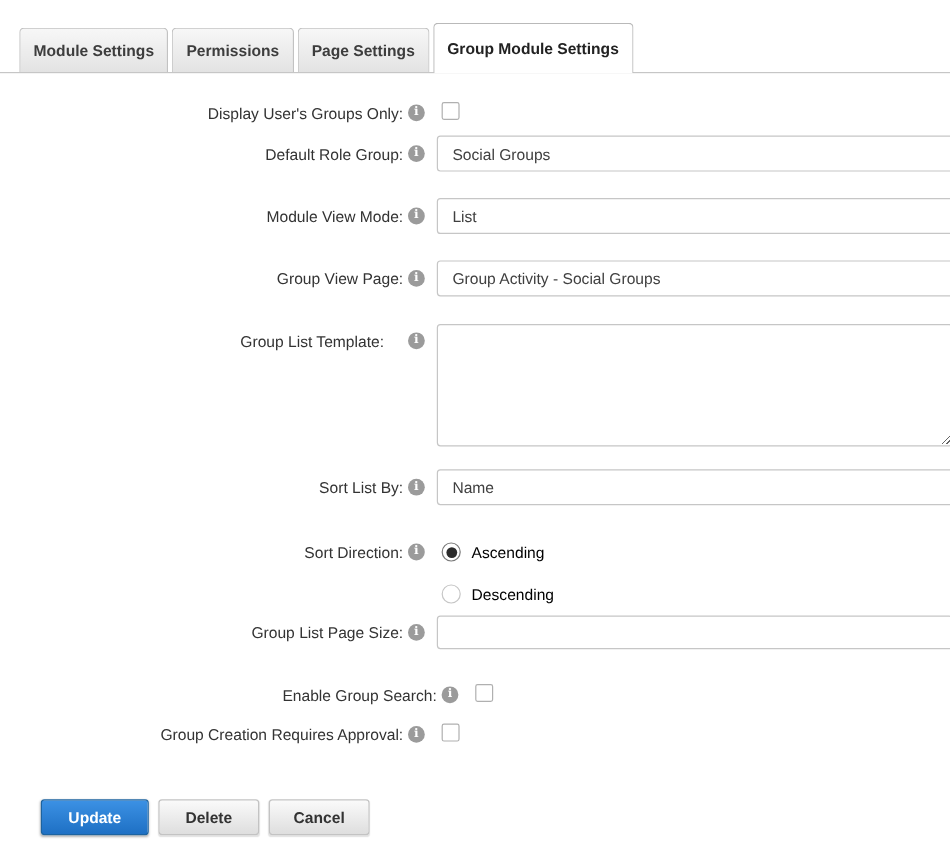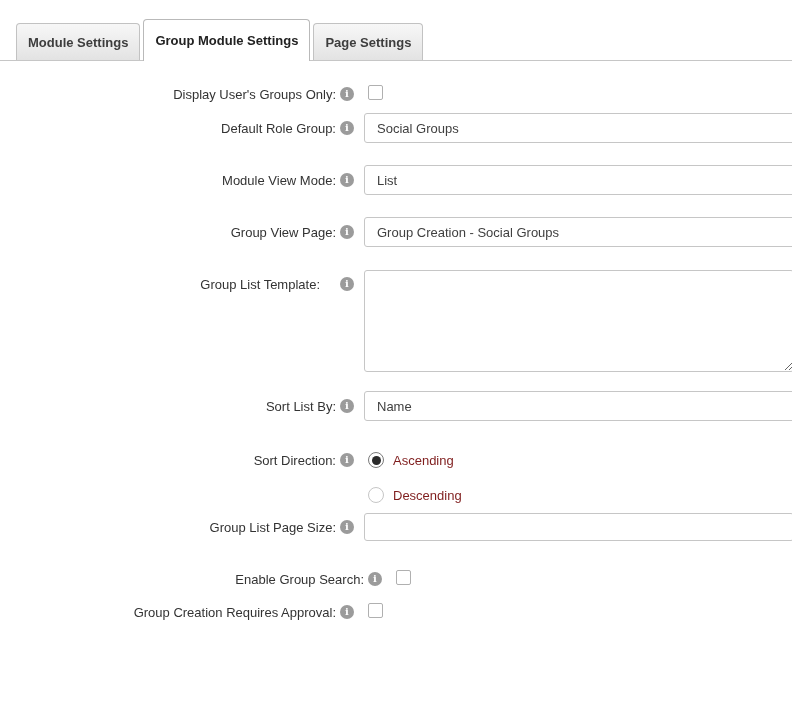--- a/index.html
+++ b/index.html
@@ -44,21 +44,21 @@
     padding:0 10px; font-family:"Liberation Sans", sans-serif; font-size:13px;
     color:#333; outline:none; }
 
   .radio-group { display:flex; flex-direction:column; gap:19px; margin-left:4px; }
   .radio-option { display:flex; align-items:center; gap:9px; height:16px; cursor:pointer; }
   .radio { width:16px; height:16px; border:1px solid #c6c6c6; border-radius:50%;
     background:#fff; display:flex; align-items:center; justify-content:center; flex-shrink:0; }
   .radio.checked { border-color:#7a7a7a; }
   .radio .dot { width:0; height:0; }
   .radio.checked .dot { width:9px; height:9px; background:#2b2b2b; border-radius:50%; }
-  .radio-label { color:#7f1d1d;text-align:center; }
+  .radio-label { color:#000000;text-align:center; }
 
   
   .r1 { margin-bottom:10px; }
   .r2 { margin-bottom:22px; }
   .r3 { margin-bottom:22px; }
   .r4 { margin-bottom:23px; }
   .r5 { margin-bottom:16px; }
   .r6 { margin-bottom:31px; }
   .r7 { margin-bottom:10px; }
   .r8 { margin-bottom:29px; }
@@ -74,22 +74,23 @@
     box-shadow:0 1px 2px rgba(0,0,0,0.3); }
   .btn-default { min-width:84px; padding:0 16px; color:#333;
     background:linear-gradient(#fafafa,#dedede); border:1px solid #c3c3c3;
     box-shadow:0 1px 1px rgba(0,0,0,0.12); }
 </style>
 </head>
 <body>
 
 <div class="tabbar">
   <div class="tab">Module Settings</div>
+  <div class="tab">Permissions</div>
+  <div class="tab">Page Settings</div>
   <div class="tab active">Group Module Settings</div>
-  <div class="tab">Page Settings</div>
 </div>
 
 <div class="content">
 
   <div class="row r1">
     <div class="label-cell">
       <span class="field-label">Display User's Groups Only:</span>
       <span class="info">i</span>
     </div>
     <div class="control">
@@ -123,21 +124,21 @@
     </div>
   </div>
 
   <div class="row r4">
     <div class="label-cell">
       <span class="field-label">Group View Page:</span>
       <span class="info">i</span>
     </div>
     <div class="control">
       <div class="select">
-        <span>Group Creation - Social Groups</span>
+        <span>Group Activity - Social Groups</span>
         <span class="select-arrow">▼</span>
       </div>
     </div>
   </div>
 
   <div class="row r5 align-top">
     <div class="label-cell single-line" style="margin-top:6px;gap:20px;">
       <span class="field-label">Group List Template:</span>
       <span class="info">i</span>
     </div>
@@ -205,14 +206,19 @@
   <div class="row">
     <div class="label-cell">
       <span class="field-label">Group Creation Requires Approval:</span>
       <span class="info">i</span>
     </div>
     <div class="control">
       <span class="checkbox"></span>
     </div>
   </div>
 
+  <div class="actions">
+    <div class="btn btn-primary">Update</div>
+    <div class="btn btn-default">Delete</div>
+    <div class="btn btn-default">Cancel</div>
+  </div>
 
 </div>
 
 </body></html>

